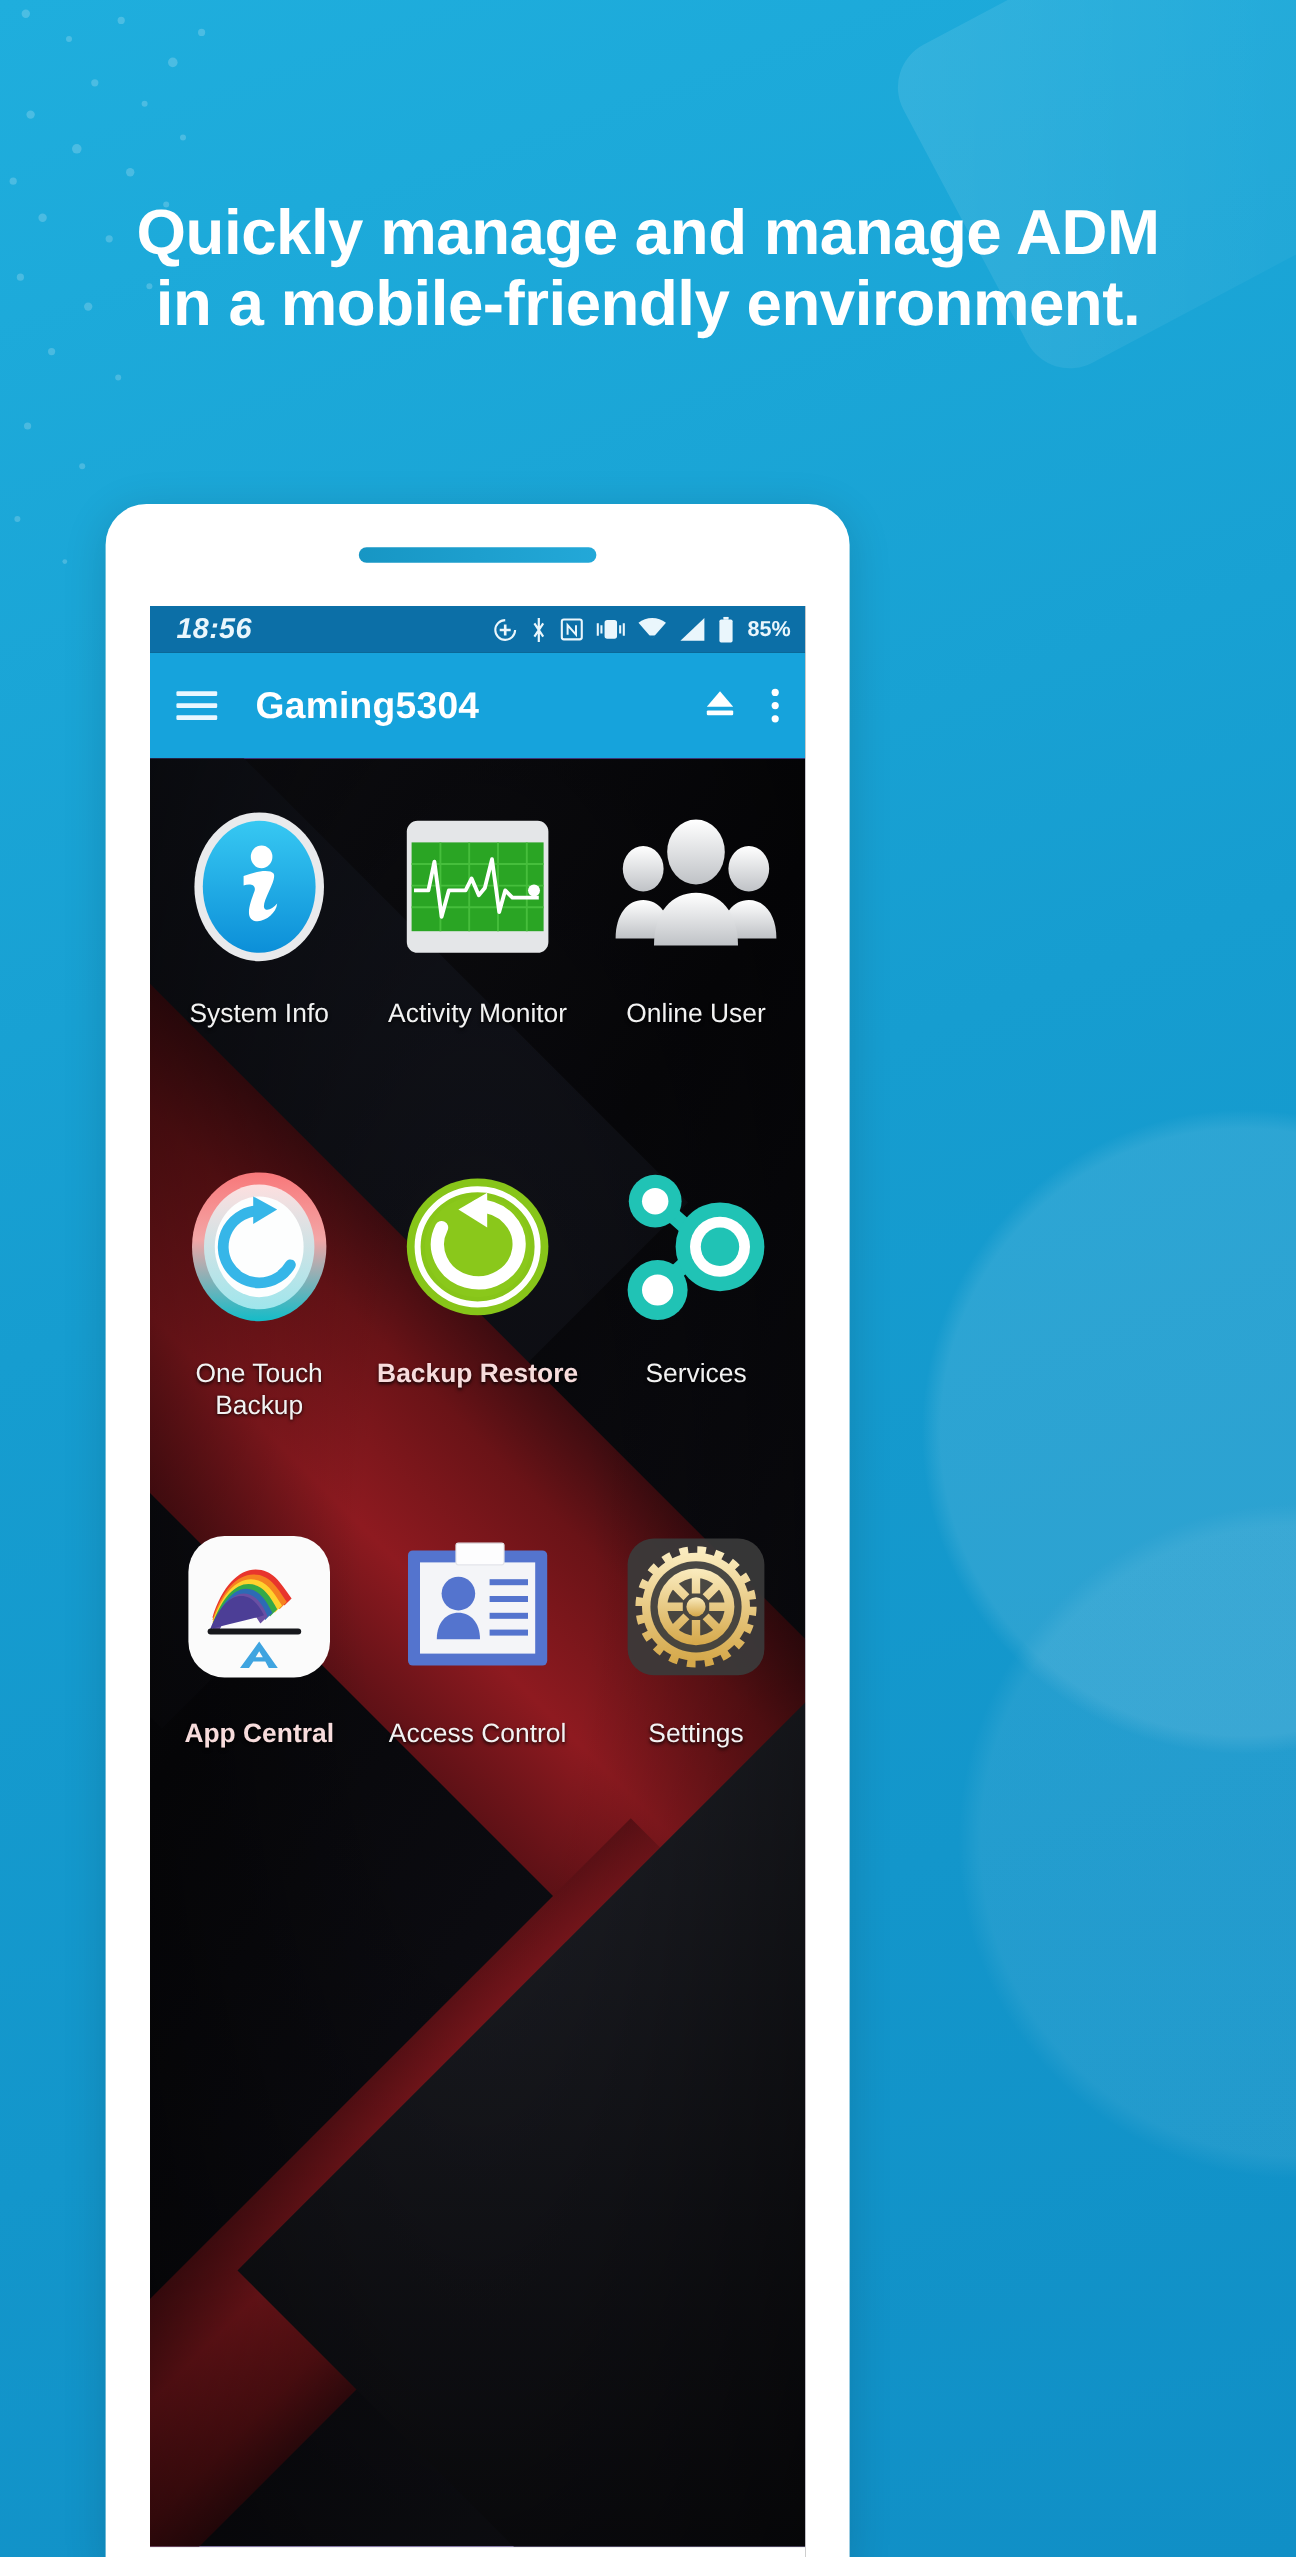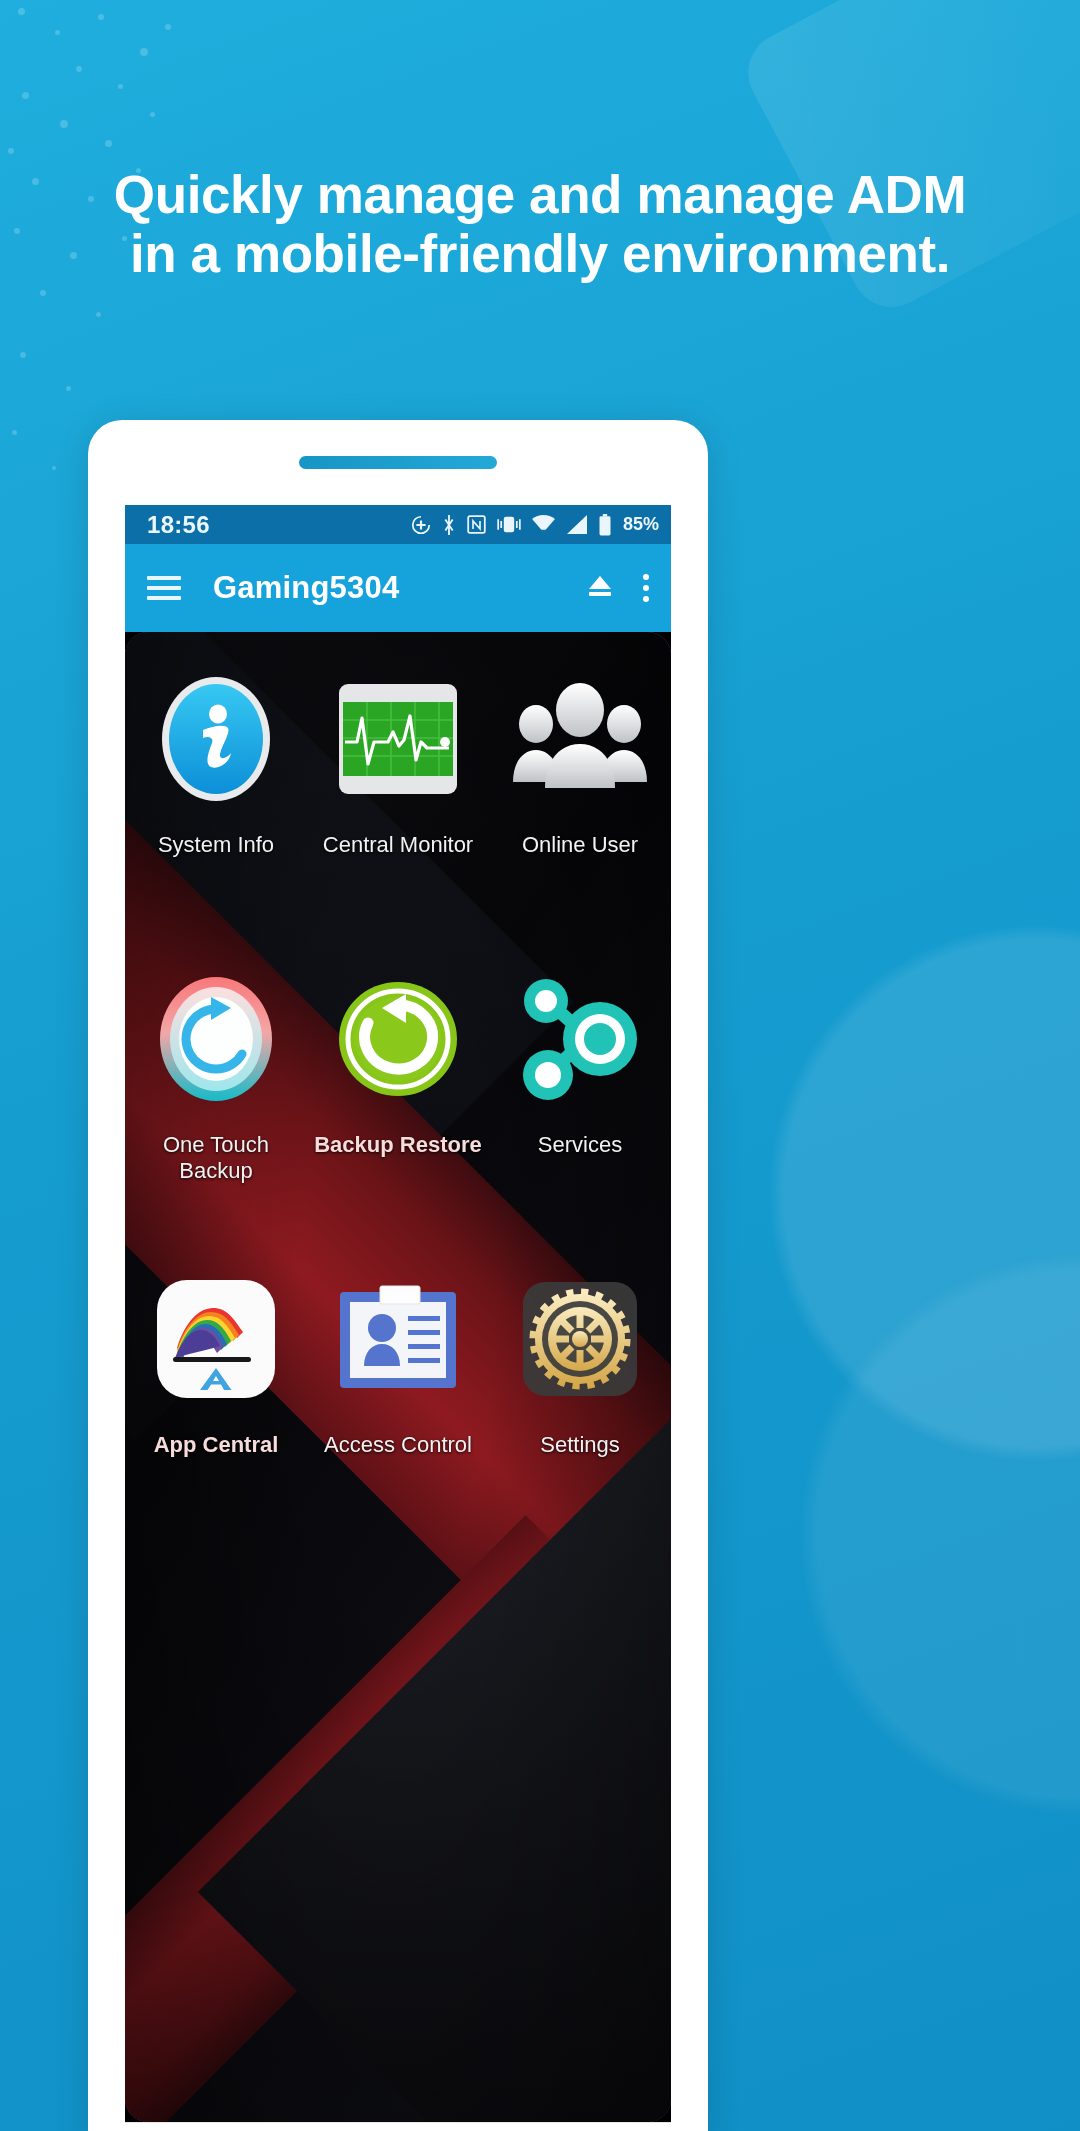--- a/index.html
+++ b/index.html
@@ -68,21 +68,21 @@
     background:#000;
   }
 
   
   #statusbar{
     height:39px; background:#0C6FA7;
     display:flex; align-items:center;
     padding:0 12px 0 22px;
     color:#EAF6FC;
   }
-  #clock{ font-size:24px; font-weight:bold; letter-spacing:0.3px; }
+  #clock{ font-size:24px; font-weight:bold; letter-spacing:0.3px;font-style:italic; }
   #sb-icons{ margin-left:auto; display:flex; align-items:center; gap:9px; }
   #sb-icons svg{ display:block; }
   #battery-pct{ font-size:18px; font-weight:bold; margin-left:2px; }
 
   
   #appbar{
     height:88px; background:#16A3DC;
     display:flex; align-items:center;
     padding:0 22px;
     color:#FFFFFF;
@@ -96,21 +96,20 @@
   #appbar-actions{ margin-left:auto; display:flex; align-items:center; gap:28px; }
   #overflow{ display:flex; flex-direction:column; gap:5px; align-items:center; cursor:pointer; }
   #overflow i{ width:6px; height:6px; background:#fff; border-radius:50%; display:block; }
 
   
   #home{
     position:relative;
     height:1490px;
     background:#8b5cf6;
     overflow:hidden;
-    border-radius:23px;
   }
   #wall{ position:absolute; inset:0; overflow:hidden; }
   #wall .base{
     position:absolute; inset:0;
     background:
       linear-gradient(125deg,#101015 0%,#07070A 38%,#0B0B10 60%,#14151B 100%);
   }
   #wall .stripe{
     position:absolute;
     background:linear-gradient(90deg,#5E1116,#8E1A20 35%,#6A1317 75%,#3E0C10);
@@ -322,21 +321,21 @@
             <svg width="122" height="118" viewBox="0 0 122 118">
               <rect x="2" y="4" width="118" height="110" rx="9" fill="#E4E6E8"></rect>
               <rect x="6" y="22" width="110" height="74" fill="#2AA524"></rect>
               <g stroke="#46BE3C" stroke-width="1.6">
                 <path d="M6 40h110M6 58h110M6 76h110M30 22v74M54 22v74M78 22v74M102 22v74"></path>
               </g>
               <path d="M8 62h12l5-24 6 46 6-22h14l5-10 6 14 5-6 6-24 6 44 5-18 6 6h22" fill="none" stroke="#FFFFFF" stroke-width="3.2" stroke-linejoin="round"></path>
               <circle cx="108" cy="62" r="5" fill="#FFFFFF"></circle>
             </svg>
           </div>
-          <div class="lbl">Central Monitor</div>
+          <div class="lbl">Activity Monitor</div>
         </div>
 
 
         <div class="cell">
           <div class="ic">
             <svg width="136" height="118" viewBox="0 0 136 118">
               <defs>
                   <linearGradient id="gPpl" x1="0" y1="0" x2="0" y2="1">
                 <stop offset="0" stop-color="#FFFFFF"></stop>
                     <stop offset="1" stop-color="#BFC2C6"></stop>

